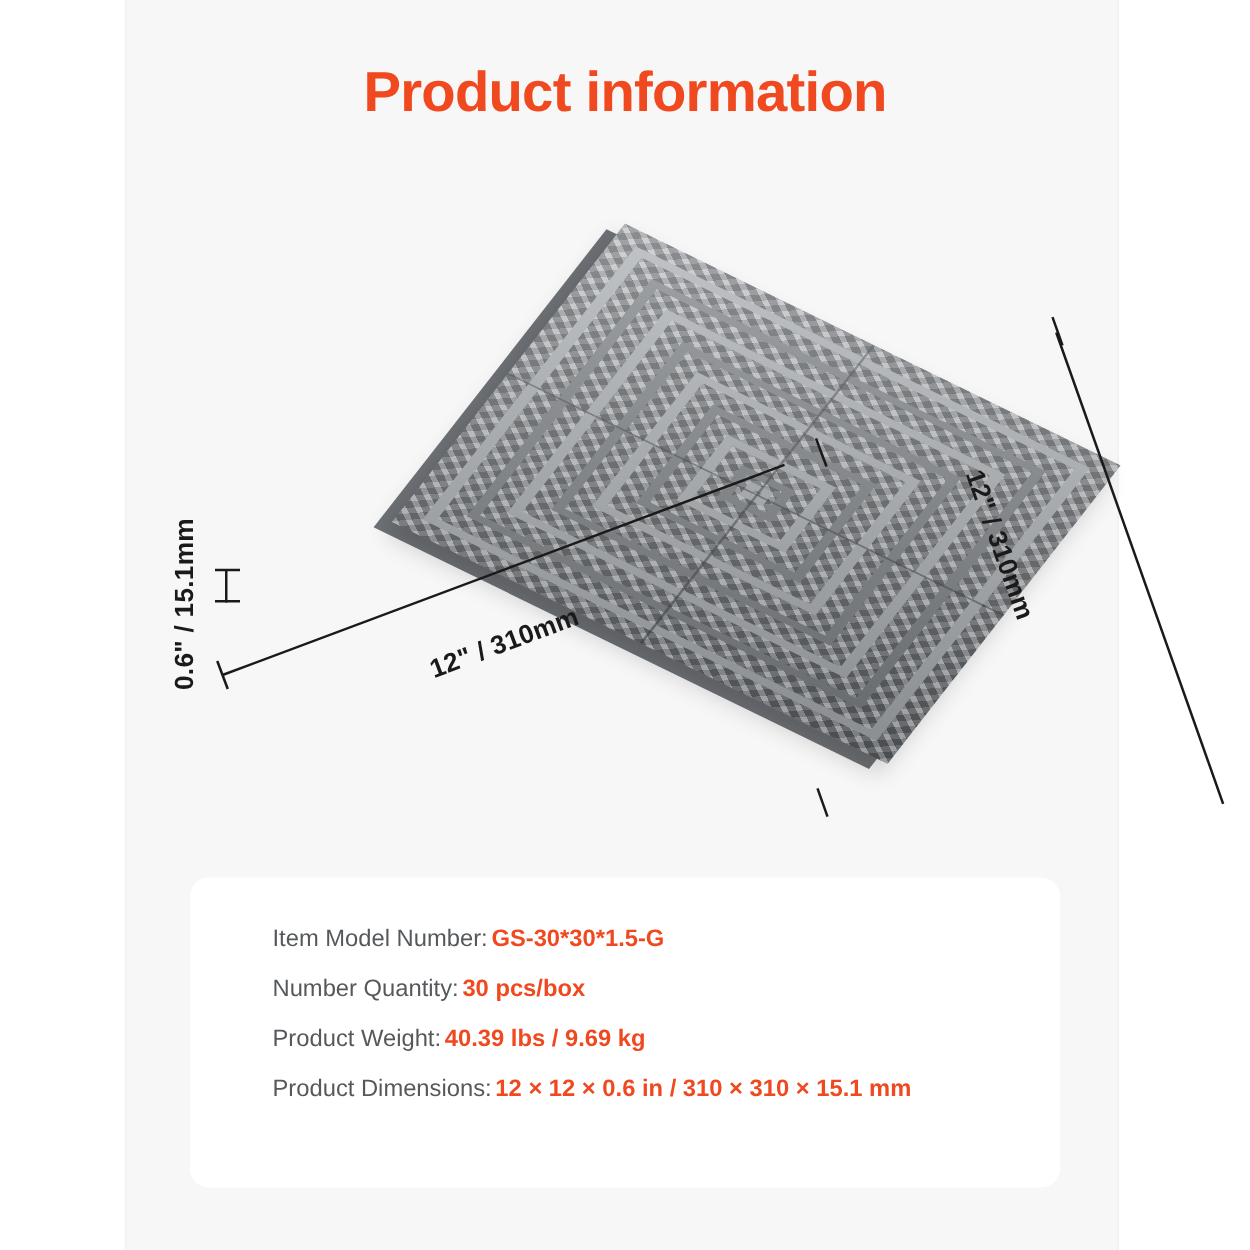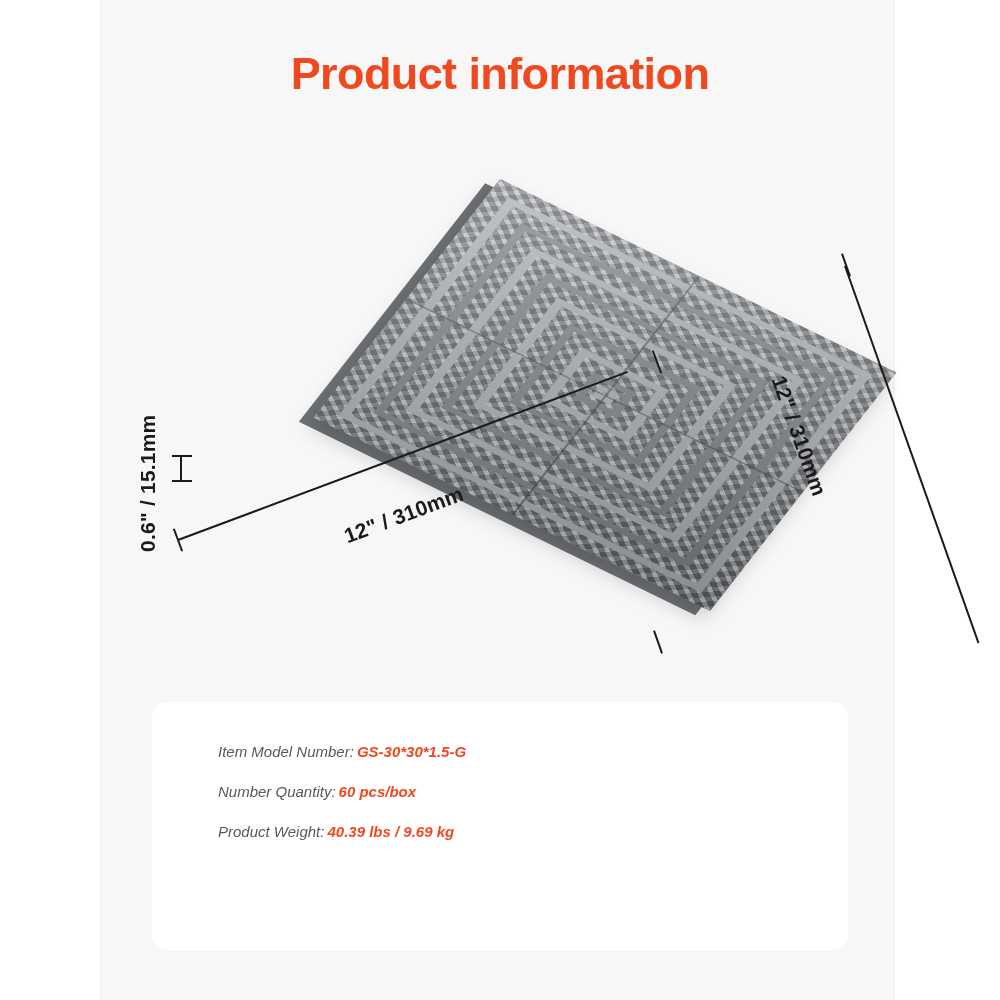--- a/index.html
+++ b/index.html
@@ -158,22 +158,21 @@
   #spec-list {
     position: absolute;
     left: 66px;
     top: 30px;
     right: 30px;
   }
   .spec-row {
     height: 40px;
     line-height: 40px;
     white-space: nowrap;
-    font-size: 15px;
-    font-style: italic;
+    font-size: 19px;
   }
   .spec-label {
     color: #56595c;
     font-weight: 400;
   }
   .spec-value {
     color: #f0481f;
     font-weight: 700;
     margin-left: 3px;
   }
@@ -229,25 +228,28 @@
   </div>
 
   <div id="spec-card">
     <div id="spec-list">
 
       <div class="spec-row">
         <span class="spec-label">Item Model Number:</span><span class="spec-value">GS-30*30*1.5-G</span>
       </div>
 
       <div class="spec-row">
-        <span class="spec-label">Number Quantity:</span><span class="spec-value">60 pcs/box</span>
+        <span class="spec-label">Number Quantity:</span><span class="spec-value">30 pcs/box</span>
       </div>
 
 
       <div class="spec-row">
         <span class="spec-label">Product Weight:</span><span class="spec-value">40.39 lbs / 9.69 kg</span>
       </div>
 
+      <div class="spec-row">
+        <span class="spec-label">Product Dimensions:</span><span class="spec-value">12 × 12 × 0.6 in / 310 × 310 × 15.1 mm</span>
+      </div>
 
     </div>
   </div>
 
 </div>
 
 </body></html>

